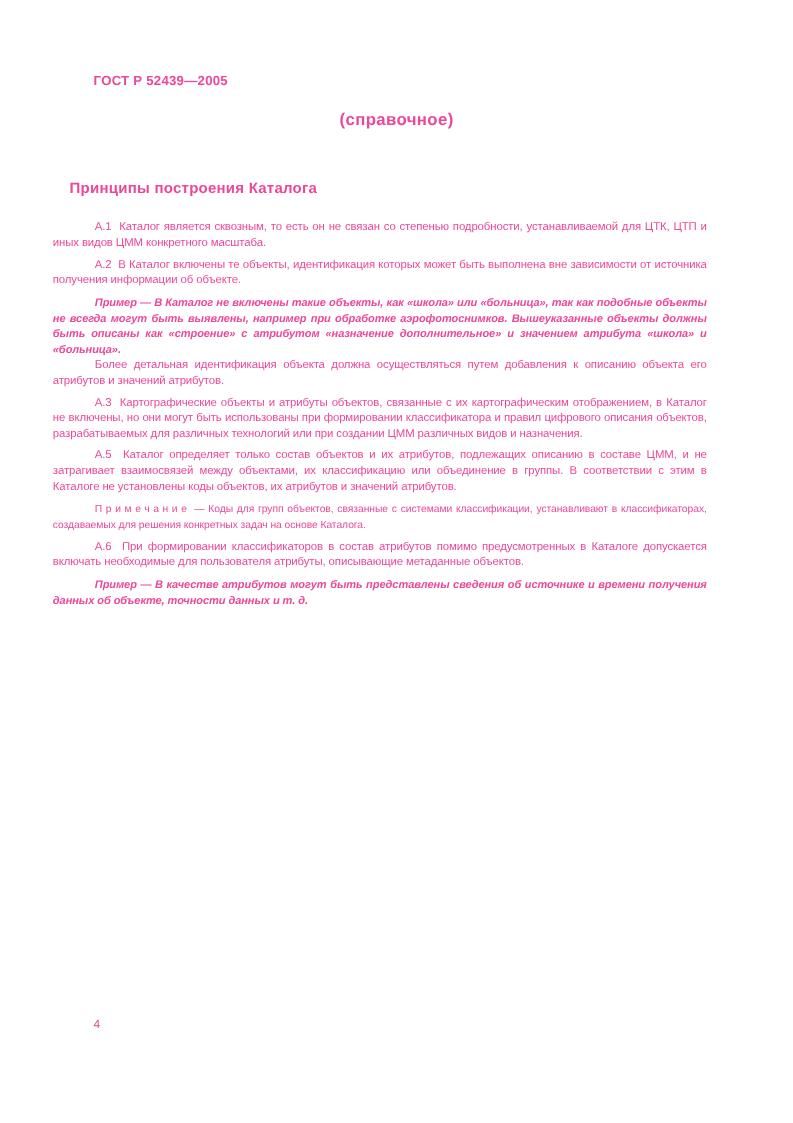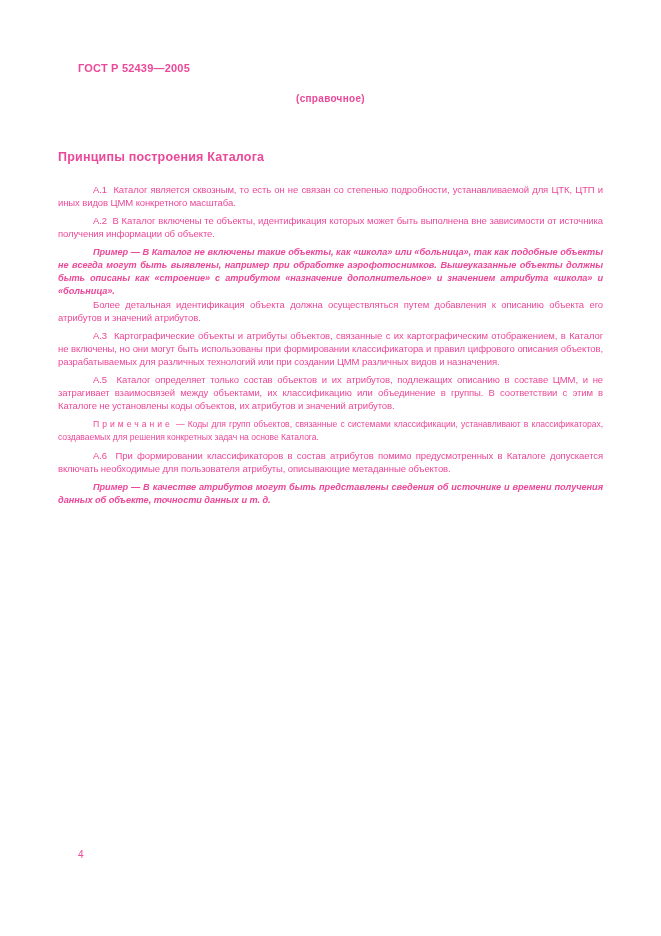--- a/index.html
+++ b/index.html
@@ -31,38 +31,38 @@
     width: 545px;
     text-align: center;
   }
   .appendix-label {
     font-size: 10px;
     font-weight: bold;
     line-height: 14px;
     letter-spacing: 0.3px;
   }
   .appendix-type {
-    font-size: 10px;
+    font-size: 14px;
     font-weight: bold;
     line-height: 14px;
     letter-spacing: 0.3px;
   }
   .doc-title {
     position: absolute;
     left: 58px;
     top: 150px;
     width: 545px;
     margin: 0;
     font-size: 12.5px;
     font-weight: bold;
     letter-spacing: 0.2px;
   }
   .content {
     position: absolute;
-    left: 58px;
+    left: 44px;
     top: 183px;
     width: 545px;
   }
   .para {
     margin: 0;
     text-align: justify;
     text-indent: 35px;
     line-height: 13px;
   }
   .para.body    { font-size: 9.5px; margin-top: 5px; letter-spacing: -0.1px; }

